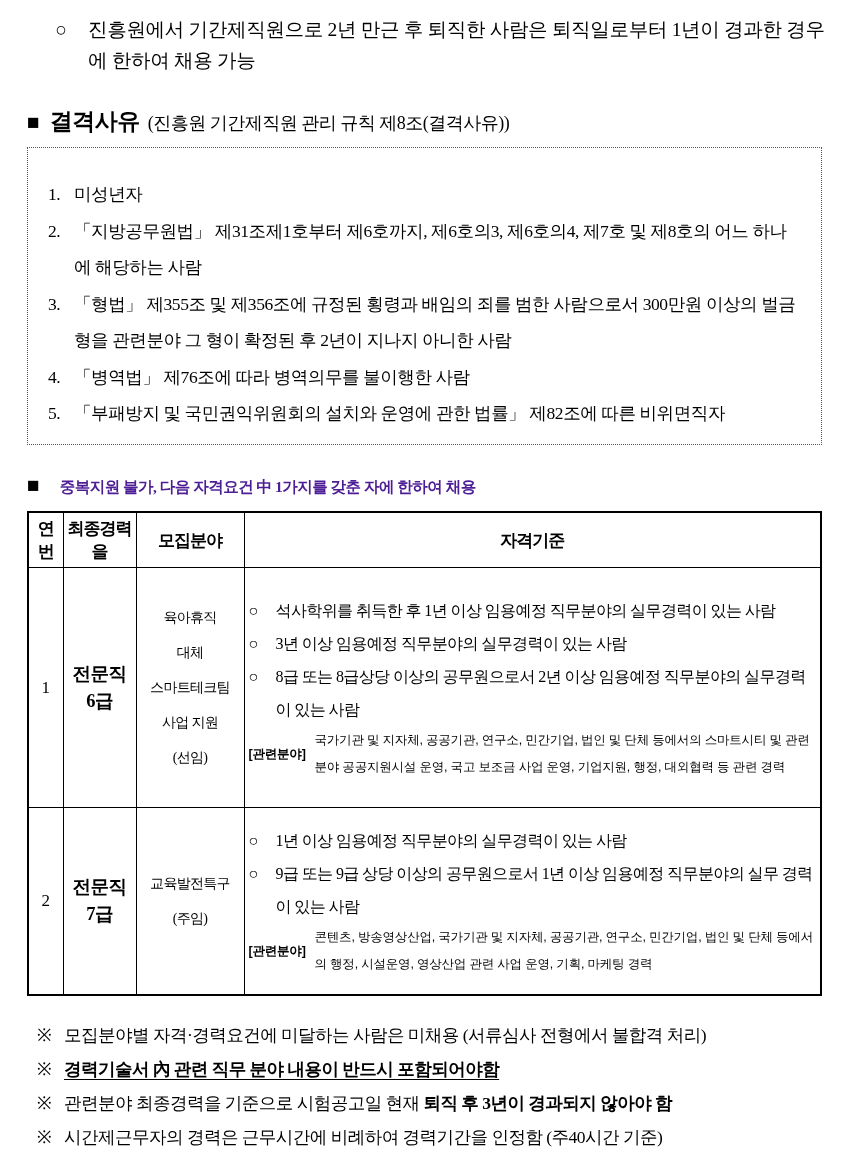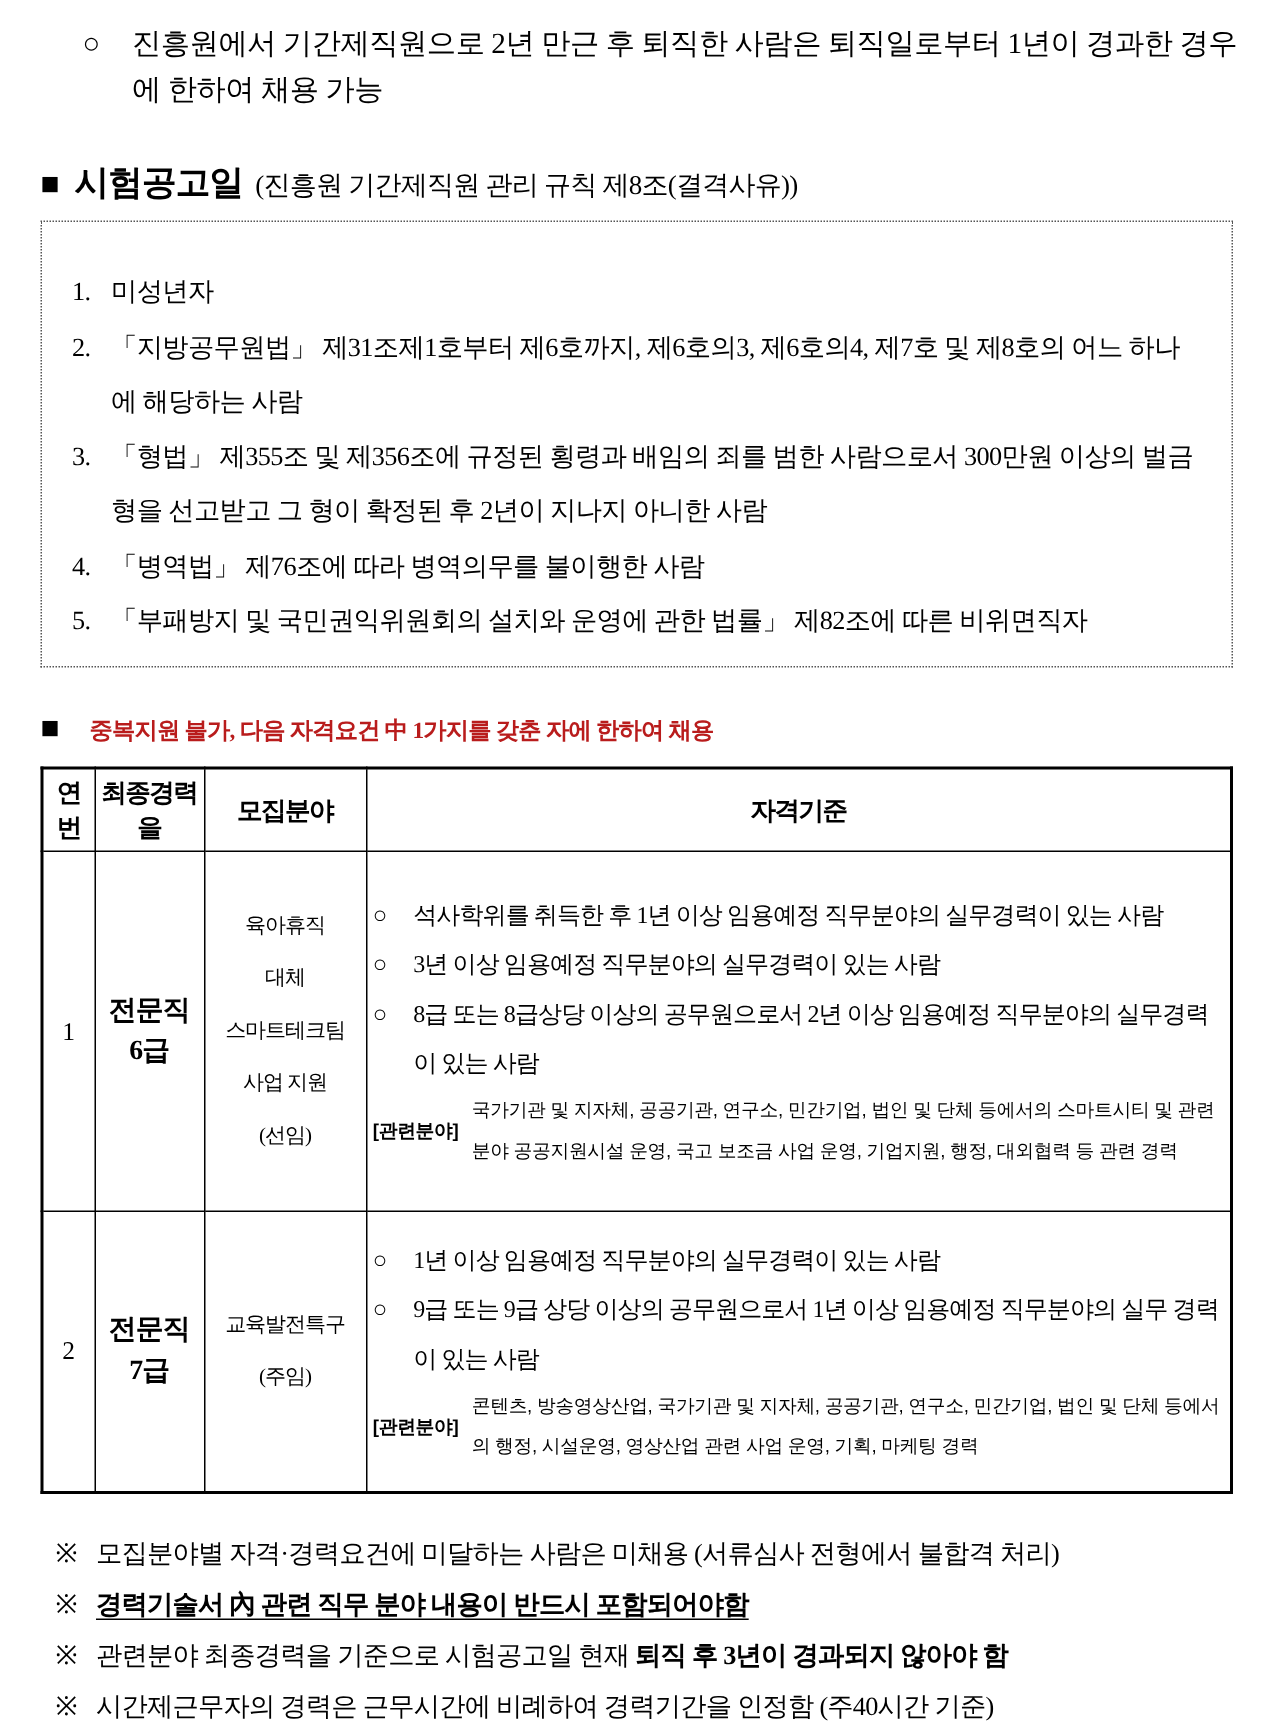--- a/index.html
+++ b/index.html
@@ -67,50 +67,50 @@
 
 <div class="page">
 
   <div class="intro">
     <span class="glyph">○</span>
     <span class="txt">진흥원에서 기간제직원으로 2년 만근 후 퇴직한 사람은 퇴직일로부터 1년이 경과한 경우에 한하여 채용 가능</span>
   </div>
 
   <div class="sec-head">
     <span class="sq">■</span>
-    <span class="t">시험공고일</span>
+    <span class="t">결격사유</span>
     <span class="sub">(진흥원 기간제직원 관리 규칙 제8조(결격사유))</span>
   </div>
 
   <div class="dq-box">
     <div class="dq-item">
       <span class="no">1.</span>
       <span class="txt">미성년자</span>
     </div>
     <div class="dq-item">
       <span class="no">2.</span>
       <span class="txt">「지방공무원법」 제31조제1호부터 제6호까지, 제6호의3, 제6호의4, 제7호 및 제8호의 어느 하나에 해당하는 사람</span>
     </div>
     <div class="dq-item">
       <span class="no">3.</span>
-      <span class="txt">「형법」 제355조 및 제356조에 규정된 횡령과 배임의 죄를 범한 사람으로서 300만원 이상의 벌금형을 선고받고 그 형이 확정된 후 2년이 지나지 아니한 사람</span>
+      <span class="txt">「형법」 제355조 및 제356조에 규정된 횡령과 배임의 죄를 범한 사람으로서 300만원 이상의 벌금형을 관련분야 그 형이 확정된 후 2년이 지나지 아니한 사람</span>
     </div>
     <div class="dq-item">
       <span class="no">4.</span>
       <span class="txt">「병역법」 제76조에 따라 병역의무를 불이행한 사람</span>
     </div>
     <div class="dq-item">
       <span class="no">5.</span>
       <span class="txt">「부패방지 및 국민권익위원회의 설치와 운영에 관한 법률」 제82조에 따른 비위면직자</span>
     </div>
   </div>
 
   <div class="sec-head" style="margin-top:27px;">
     <span class="sq">■</span>
-    <span class="notice" style="color:#b91c1c;">중복지원 불가, 다음 자격요건 中 1가지를 갖춘 자에 한하여 채용</span>
+    <span class="notice" style="color:#4c1d95;">중복지원 불가, 다음 자격요건 中 1가지를 갖춘 자에 한하여 채용</span>
   </div>
 
   <table class="qual">
     <colgroup>
         <col class="c1">
         <col class="c2">
         <col class="c3">
         <col class="c4">
       </colgroup>
     <tbody>

